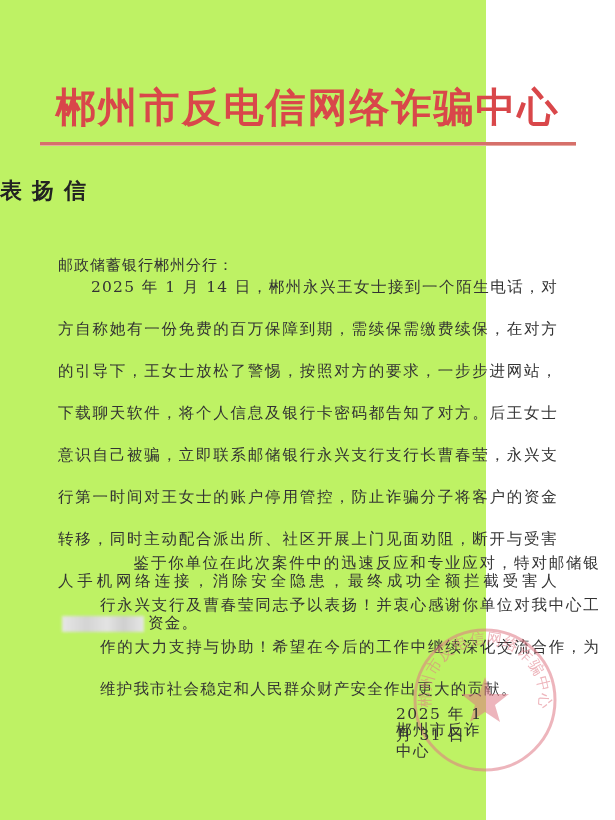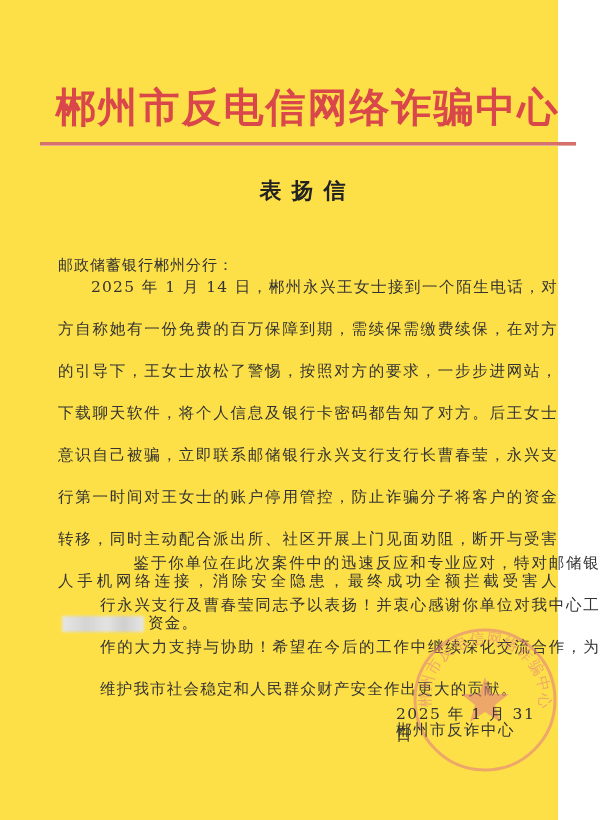--- a/index.html
+++ b/index.html
@@ -8,22 +8,22 @@
       height: 820px;
       background: #ffffff;
       position: relative;
       overflow: hidden;
       font-family: "DejaVu Serif", "Liberation Serif", serif;
       color: #2b2b2b;
     }
     .page {
       position: absolute;
       left: 0; top: 0;
-      width: 558px; height: 820px;
-      background: #fde047;
+      width: 486px; height: 820px;
+      background: #bef264;
     }
     .header-title {
       position: absolute;
       left: 0; width: 615px;
       top: 84px;
       text-align: center;
       font-family: "DejaVu Serif", serif;
       font-weight: bold;
       font-size: 40px;
       letter-spacing: 2px;
@@ -35,21 +35,20 @@
       left: 40px; width: 536px;
       top: 142px;
       height: 3px;
       background: #d6706a;
       border-bottom: 1px solid #e8a9a3;
     }
     .doc-title {
       position: absolute;
       left: 0; width: 615px;
       top: 176px;
-      text-align: center;
       font-weight: bold;
       font-size: 22px;
       letter-spacing: 10px;
       color: #222;
     }
     .salutation {
       position: absolute;
       left: 58px; top: 256px;
       font-size: 15px;
       letter-spacing: 1px;

